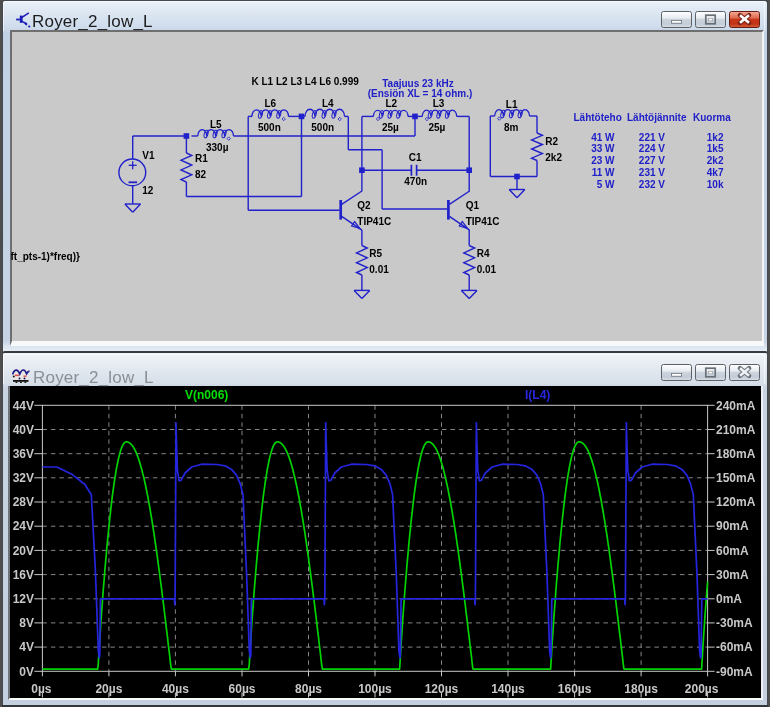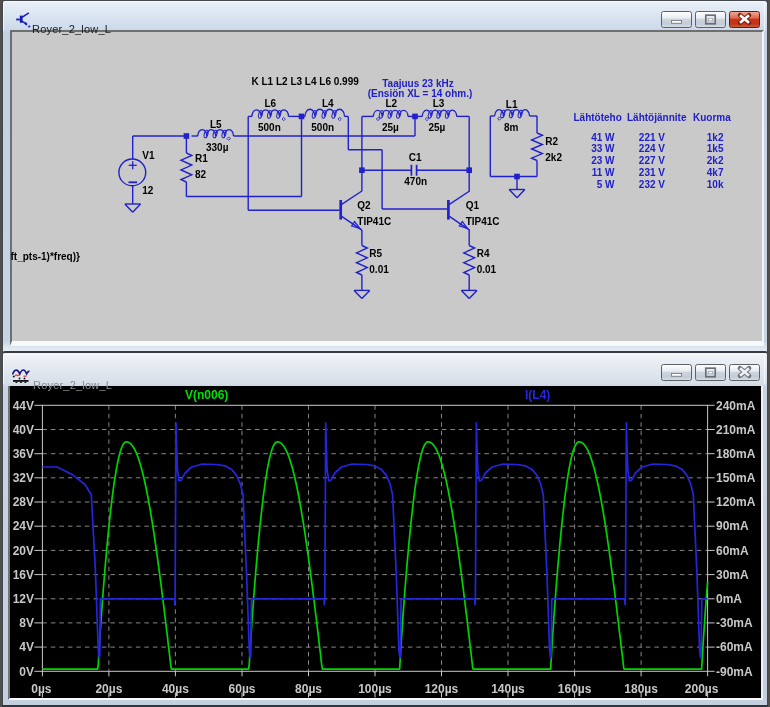--- a/index.html
+++ b/index.html
@@ -1,17 +1,17 @@
 <!DOCTYPE html>
 <html><head><meta charset="utf-8"><style>
 * { margin:0; padding:0; box-sizing:border-box; }
 body { width:770px; height:707px; background:#4e4e4e; font-family:"Liberation Sans", sans-serif; overflow:hidden; position:relative; }
 .win { position:absolute; }
 .frame { position:absolute; }
-.titletext { position:absolute; font-size:11px; letter-spacing:0.2px; white-space:nowrap;margin-top:11px; }
+.titletext { position:absolute; font-size:17px; letter-spacing:0.2px; white-space:nowrap; }
 .btn { position:absolute; width:31px; height:16.5px; border:1px solid #5e6267; border-radius:2.5px;
   background:linear-gradient(#fdfdfd, #e8ecf1 40%, #ccd4dd 50%, #c3ccd7 80%, #d7dde5); }
 .btn.red { border-color:#641b10; background:linear-gradient(#f2a794, #dd6a4d 40%, #c83418 50%, #c13417 80%, #d05a36); }
 </style></head>
 <body>
 
 <div class="win" style="left:2px; top:0; width:766px; height:352px;">
   <div class="frame" style="left:0;top:0;width:766px;height:352px; background:linear-gradient(#e9f0f8, #cfdcec 26px, #c2d2e4 32px, #c6d4e5 340px, #dce6f0 346px, #e8eef5); border:1px solid #45494e; border-bottom:none; border-radius:3px 3px 0 0;"></div>
   <div style="position:absolute; left:1px; top:1px; width:762px; height:30px; border-radius:2px 2px 0 0; border:1px solid rgba(255,255,255,0.6); border-bottom:none;"></div>
 

